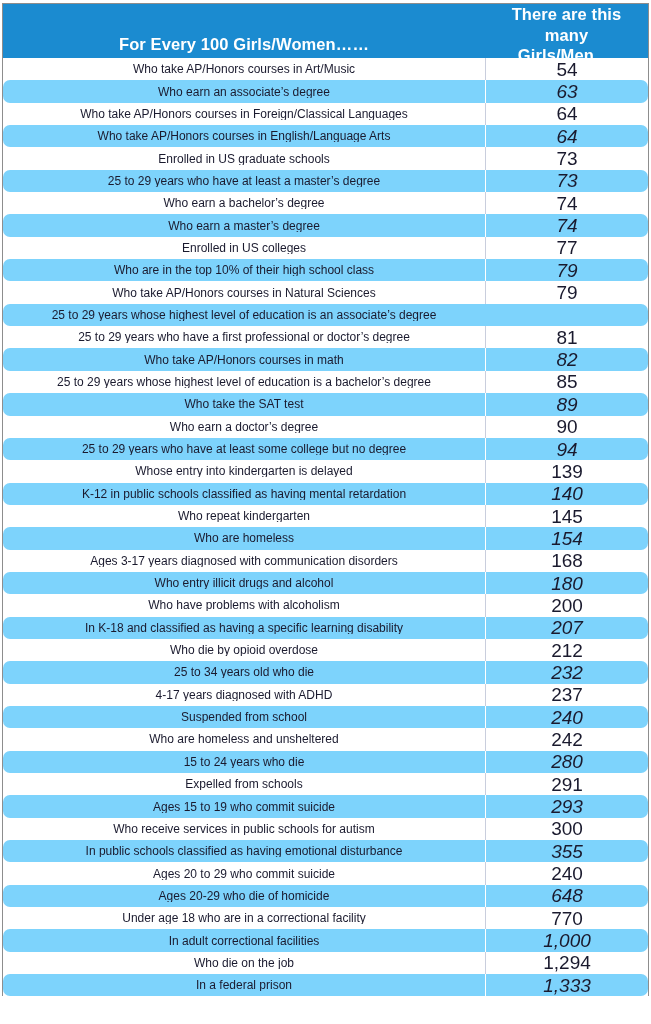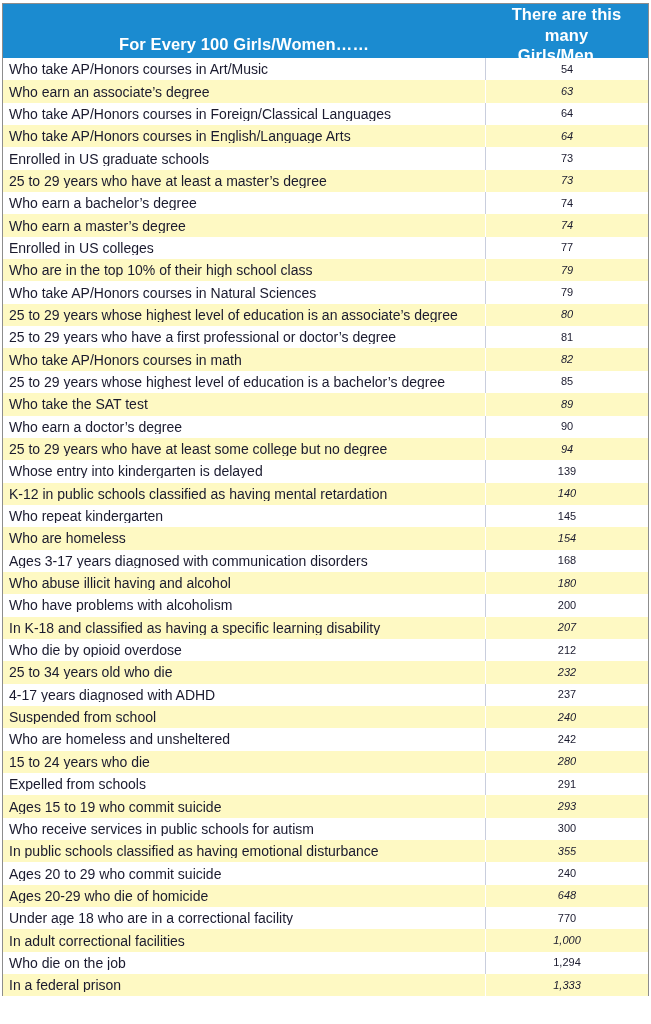--- a/index.html
+++ b/index.html
@@ -49,35 +49,36 @@
 
   
   .rows { width: 645px; }
 
   .row {
     display: flex;
     height: 22.35px;
     align-items: center;
     background: #ffffff;
   }
-  .row.alt { background: #fef9c3; }
+  .row.alt { background: #7dd3fc; border-radius: 7px; }
 
   .cell-label {
     width: 482px;
-    font-size: 14px;
+    text-align: center;
+    font-size: 12px;
     color: #1a1a2e;
     padding: 0 6px;
     white-space: nowrap;
     overflow: hidden;
     line-height: 1;
   }
   .cell-value {
     width: 163px;
     text-align: center;
-    font-size: 11px;
+    font-size: 19px;
     color: #1a1a2e;
     border-left: 1px solid #c9cedd;
     line-height: 1;
     height: 100%;
     display: flex;
     align-items: center;
     justify-content: center;
   }
   .row.alt .cell-value { border-left-color: #ffffff; font-style: italic; }
 
@@ -161,21 +162,20 @@
         <div class="row alt">
           <div class="cell-label">Who are in the top 10% of their high school class</div>
           <div class="cell-value">79</div>
         </div>
         <div class="row">
           <div class="cell-label">Who take AP/Honors courses in Natural Sciences</div>
           <div class="cell-value">79</div>
         </div>
         <div class="row alt">
           <div class="cell-label">25 to 29 years whose highest level of education is an associate’s degree</div>
-          <div class="cell-value">80</div>
         </div>
         <div class="row">
           <div class="cell-label">25 to 29 years who have a first professional or doctor’s degree</div>
           <div class="cell-value">81</div>
         </div>
         <div class="row alt">
           <div class="cell-label">Who take AP/Honors courses in math</div>
           <div class="cell-value">82</div>
         </div>
         <div class="row">
@@ -208,21 +208,21 @@
         </div>
         <div class="row alt">
           <div class="cell-label">Who are homeless</div>
           <div class="cell-value">154</div>
         </div>
         <div class="row">
           <div class="cell-label">Ages 3-17 years diagnosed with communication disorders</div>
           <div class="cell-value">168</div>
         </div>
         <div class="row alt">
-          <div class="cell-label">Who abuse illicit having and alcohol</div>
+          <div class="cell-label">Who entry illicit drugs and alcohol</div>
           <div class="cell-value">180</div>
         </div>
         <div class="row">
           <div class="cell-label">Who have problems with alcoholism</div>
           <div class="cell-value">200</div>
         </div>
         <div class="row alt">
           <div class="cell-label">In K-18 and classified as having a specific learning disability</div>
           <div class="cell-value">207</div>
         </div>

